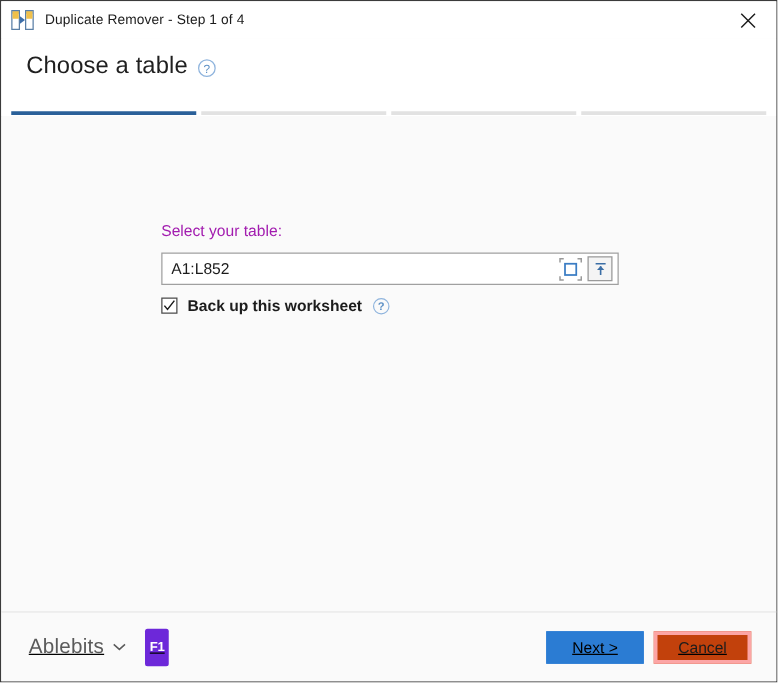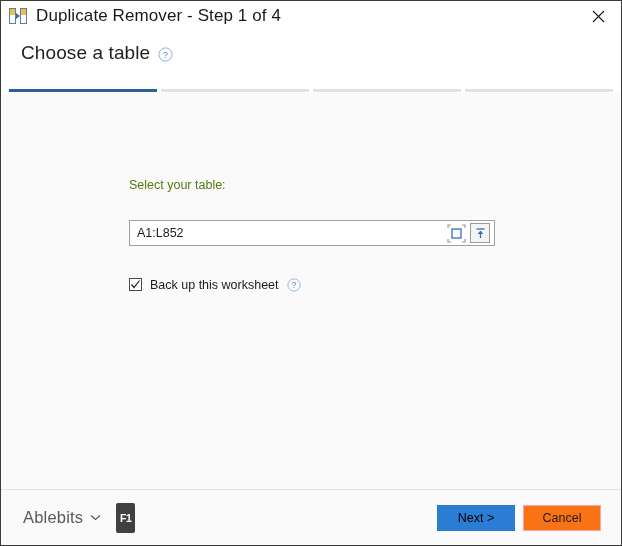--- a/index.html
+++ b/index.html
@@ -67,21 +67,21 @@
   .app-icon .arrow {
     position: absolute;
     left: 7px;
     top: 6px;
     width: 0; height: 0;
     border-top: 3px solid transparent;
     border-bottom: 3px solid transparent;
     border-left: 4px solid #3d6ea8;
   }
   .title-text {
-    font-size: 17px;
+    font-size: 11px;
     color: #1a1a1a;
     letter-spacing: 0.1px;
     white-space: nowrap;
   }
   .close-button {
     position: absolute;
     right: 0;
     top: 0;
     width: 45px;
     height: 30px;
@@ -152,22 +152,22 @@
 
   .form-block {
     position: absolute;
     left: 128px;
     top: 85px;
     width: 366px;
   }
 
   .field-label {
     font-size: 12.5px;
-    color: #4d7c0f;
-    margin-bottom: 27px;
+    color: #a21caf;
+    margin-bottom: 9px;
     line-height: 1.2;
   }
 
   .range-input-wrap {
     position: relative;
     height: 26px;
     background: #ffffff;
     border: 1px solid #a0a0a0;
     box-sizing: border-box;
     display: flex;
@@ -207,21 +207,22 @@
     display: flex;
     align-items: center;
     justify-content: center;
     cursor: pointer;
   }
   .collapse-btn svg { display: block; }
 
   .checkbox-row {
     display: flex;
     align-items: center;
-    margin-top: 31px;
+    margin-top: 9px;
+    font-weight: bold;
   }
   .checkbox-box {
     width: 13px;
     height: 13px;
     border: 1px solid #4a4a4a;
     background: #ffffff;
     box-sizing: border-box;
     position: relative;
     flex: 0 0 auto;
     cursor: pointer;
@@ -246,40 +247,41 @@
   
   .footer {
     height: 56px;
     min-height: 56px;
     background: #fafafa;
     border-top: 1px solid #e3e3e3;
     display: flex;
     align-items: center;
     padding: 0 20px 0 22px;
     box-sizing: border-box;
+    text-decoration: underline;
   }
   .brand {
     display: flex;
     align-items: center;
     cursor: pointer;
   }
   .brand-name {
     font-size: 16.5px;
     color: #5a5a5a;
     letter-spacing: 0.2px;
   }
   .brand-chevron {
     margin-left: 7px;
     display: block;
   }
   .f1-badge {
     margin-left: 15px;
     width: 19px;
     height: 30px;
-    background: #404040;
+    background: #6d28d9;
     border-radius: 2px;
     color: #ffffff;
     font-size: 10.5px;
     font-weight: bold;
     display: flex;
     align-items: center;
     justify-content: center;
     cursor: pointer;
     letter-spacing: -0.2px;
   }
@@ -297,23 +299,23 @@
     justify-content: center;
     padding: 0 12px;
   }
   .btn-primary {
     background: #2b7cd3;
     color: #000000;
     border: 1px solid #2b7cd3;
     margin-right: 8px;
   }
   .btn-secondary {
-    background: #f97316;
+    background: #c2410c;
     color: #1c1c1c;
-    border: 1px solid #fca5a5;
+    border: 3px solid #fca5a5;
   }
 </style>
 </head>
 <body>
 
 <div class="window">
 
   <div class="titlebar">
     <div class="app-icon">
       <div class="sheet sheet-a">

